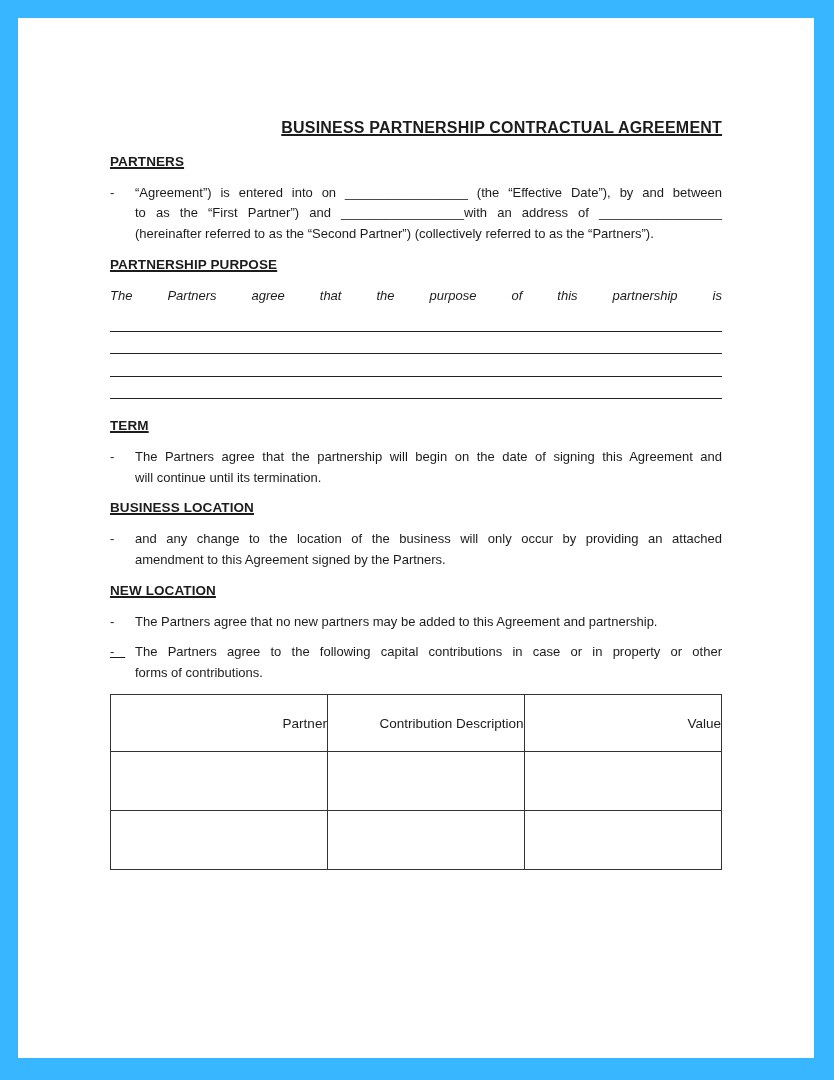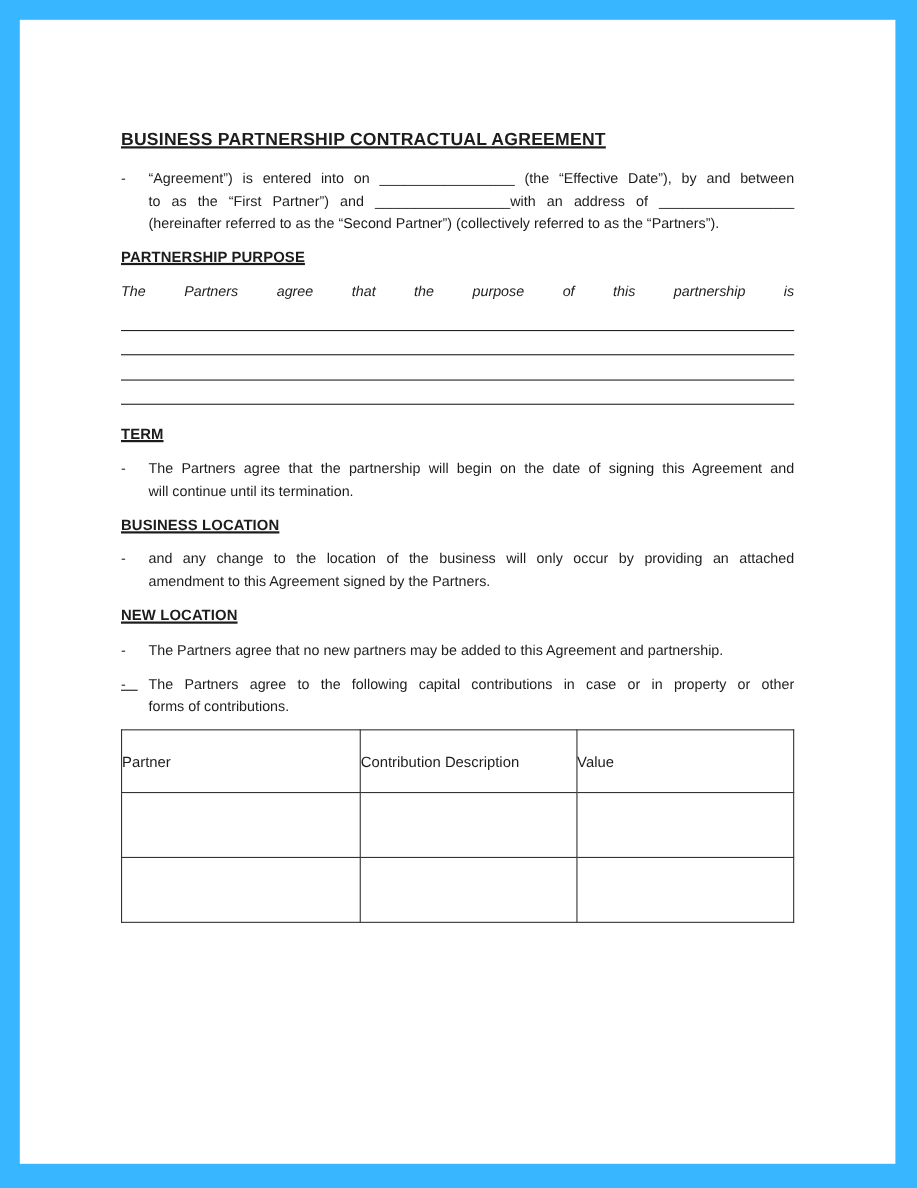--- a/index.html
+++ b/index.html
@@ -17,21 +17,21 @@
   .page{
     background:#ffffff;
     width:100%;height:100%;
     box-sizing:border-box;
     padding:100px 92px 0 92px;
     overflow:hidden;
   }
   .title{
     font-size:16px;
     font-weight:bold;
-    text-align:left;
+    text-align:right;
     text-decoration:underline;
     text-decoration-thickness:1.5px;
     line-height:20.8px;
     margin:0 0 13px 0;
     letter-spacing:.2px;
   }
   .heading{
     font-size:13.5px;
     font-weight:bold;
     line-height:20.8px;
@@ -64,38 +64,39 @@
   .blank.first{height:12px;}
   table.contrib{
     width:100%;
     table-layout:fixed;
     border-collapse:collapse;
   }
   table.contrib th, table.contrib td{
     border:1.5px solid #333;
     font-size:13.5px;
     font-weight:normal;
-    text-align:left;
+    text-align:right;
     vertical-align:middle;
     padding:0;
   }
   table.contrib th{height:56px;}
   table.contrib td{height:58px;}
   .col-partner{width:35.5%;}
   .col-desc{width:32.2%;}
   .col-value{width:32.3%;}
 </style>
 </head>
 <body>
 
 <div class="frame">
   <div class="page">
 
     <h1 class="title">BUSINESS PARTNERSHIP CONTRACTUAL AGREEMENT</h1>
 
+    <div class="heading"><span>PARTNERS</span></div>
 
     <div class="para hang">
       <span class="dash">-</span>
       <div class="line jb"><b>“Agreement”</b><span>) is entered into on _________________ (the </span><b>“Effective Date”</b><span>), by and between</span></div>
       <div class="line jb"><span>to as the </span><b>“First Partner”</b><span>) and _________________with an address of _________________</span></div>
       <div class="line"><span>(hereinafter referred to as the </span><b>“Second Partner”</b><span>) (collectively referred to as the </span><b>“Partners”</b><span>).</span></div>
     </div>
 
     <div class="heading"><span>PARTNERSHIP PURPOSE</span></div>
 

